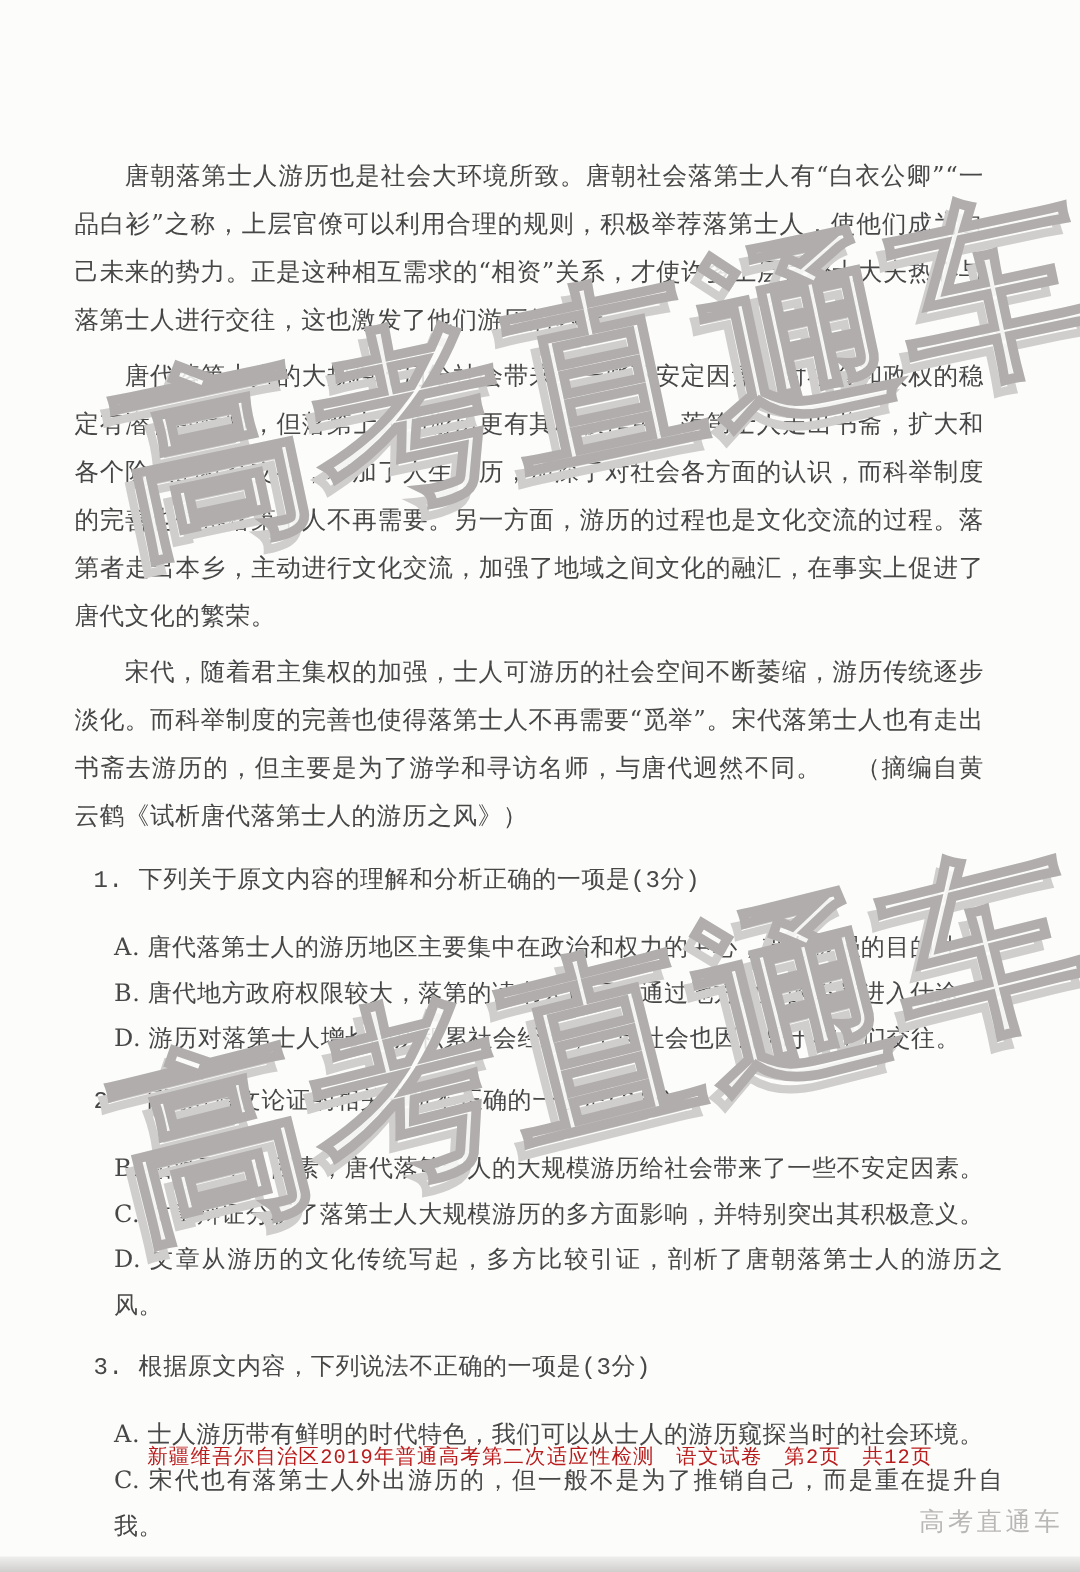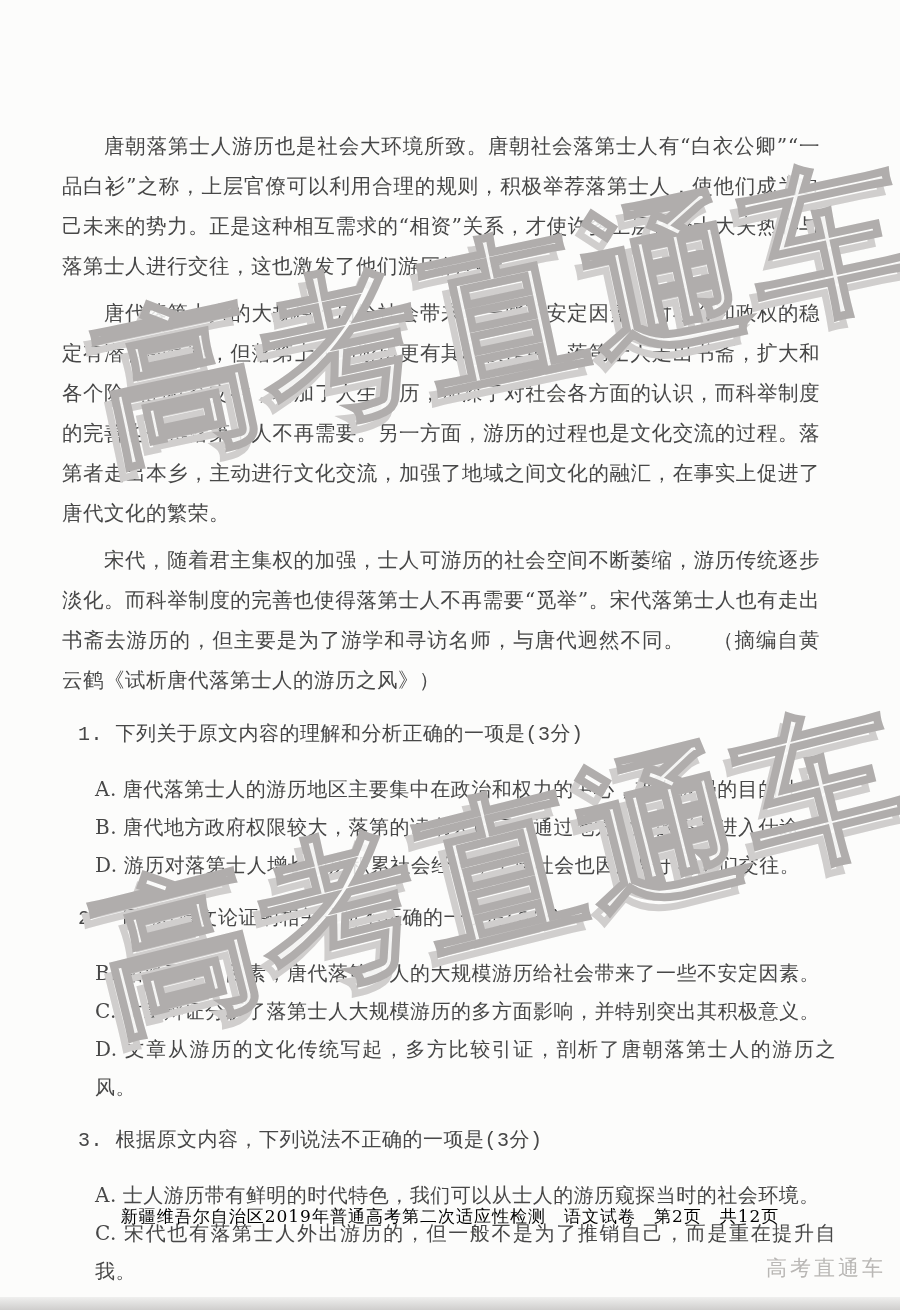--- a/index.html
+++ b/index.html
@@ -82,23 +82,24 @@
   }
   
   .footer {
     position: absolute;
     left: 0;
     top: 1204px;
     width: 100%;
     text-align: center;
     font-size: 17px;
     line-height: 24px;
-    color: #000000;
+    color: #b91c1c;
     letter-spacing: 1px;
     z-index: 2;
+    font-family: Liberation Mono, monospace;
   }
   .brand {
     position: absolute;
     top: 1254px;
     right: 14px;
     font-size: 21px;
     color: #b9b7b5;
     letter-spacing: 3px;
     z-index: 2;
   }

